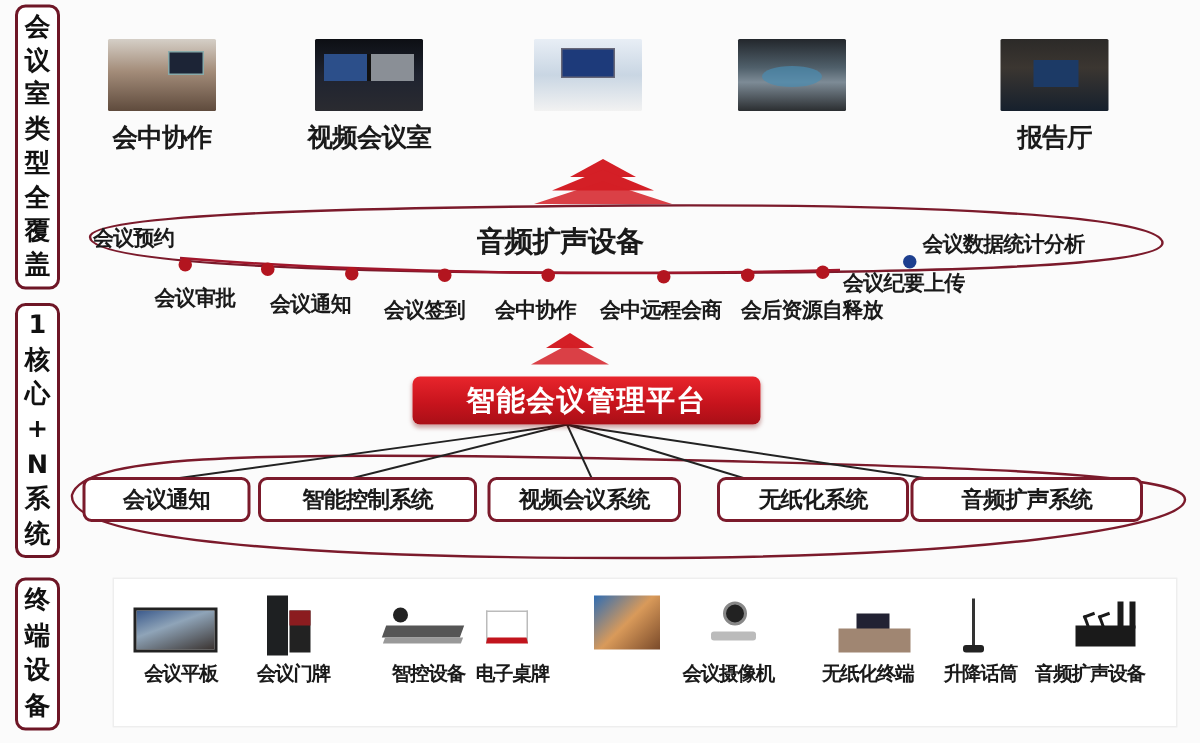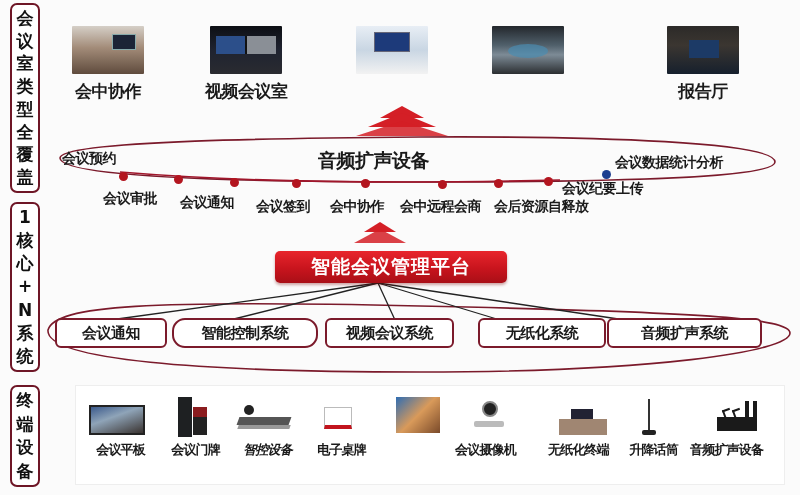--- a/index.html
+++ b/index.html
@@ -161,21 +161,21 @@
 <div class="step" style="left:615px;top:154px;">会议数据统计分析</div>
 
 <div class="abs" style="left:380px;top:222px;">
   <div class="chev" style="top:0;border-bottom-width:10px;border-left-width:16px;border-right-width:16px;"></div>
   <div class="chev" style="top:7px;border-bottom-width:14px;border-left-width:26px;border-right-width:26px;opacity:.85;"></div>
 </div>
 
 <div class="platform">智能会议管理平台</div>
 
 <div class="sys" style="left:55px;width:112px;">会议通知</div>
-<div class="sys" style="left:172px;width:146px;border-radius:13px;">智能控制系统</div>
+<div class="sys" style="left:172px;width:146px;">智能控制系统</div>
 <div class="sys" style="left:325px;width:129px;">视频会议系统</div>
 <div class="sys" style="left:478px;width:128px;">无纸化系统</div>
 <div class="sys" style="left:607px;width:155px;">音频扩声系统</div>
 
 <div class="devices-panel"></div>
 
 <div class="device" style="left:85px;">
   <div class="img">
     <div class="abs" style="left:4px;top:10px;width:56px;height:30px;background:linear-gradient(160deg,#3b5a8c 0%,#8fa4b8 40%,#3a3330 100%);border:2px solid #222;"></div>
   </div>
@@ -183,21 +183,21 @@
 </div>
 
 <div class="device" style="left:160px;">
   <div class="img">
     <div class="abs" style="left:18px;top:2px;width:14px;height:40px;background:#1e2022;"></div>
     <div class="abs" style="left:33px;top:12px;width:14px;height:28px;background:#222;border-top:10px solid #8b1c1f;"></div>
   </div>
   <div class="label">会议门牌</div>
 </div>
 
-<div class="device" style="left:232px;font-style:italic;">
+<div class="device" style="left:250px;">
   <div class="img">
     <div class="abs" style="left:12px;top:10px;width:10px;height:10px;border-radius:50%;background:#222;"></div>
     <div class="abs" style="left:6px;top:22px;width:52px;height:8px;background:#555;transform:skewX(-20deg);"></div>
     <div class="abs" style="left:6px;top:30px;width:52px;height:4px;background:#999;transform:skewX(-20deg);"></div>
   </div>
   <div class="label">智控设备</div>
 </div>
 
 <div class="device" style="left:306px;">
   <div class="img">

